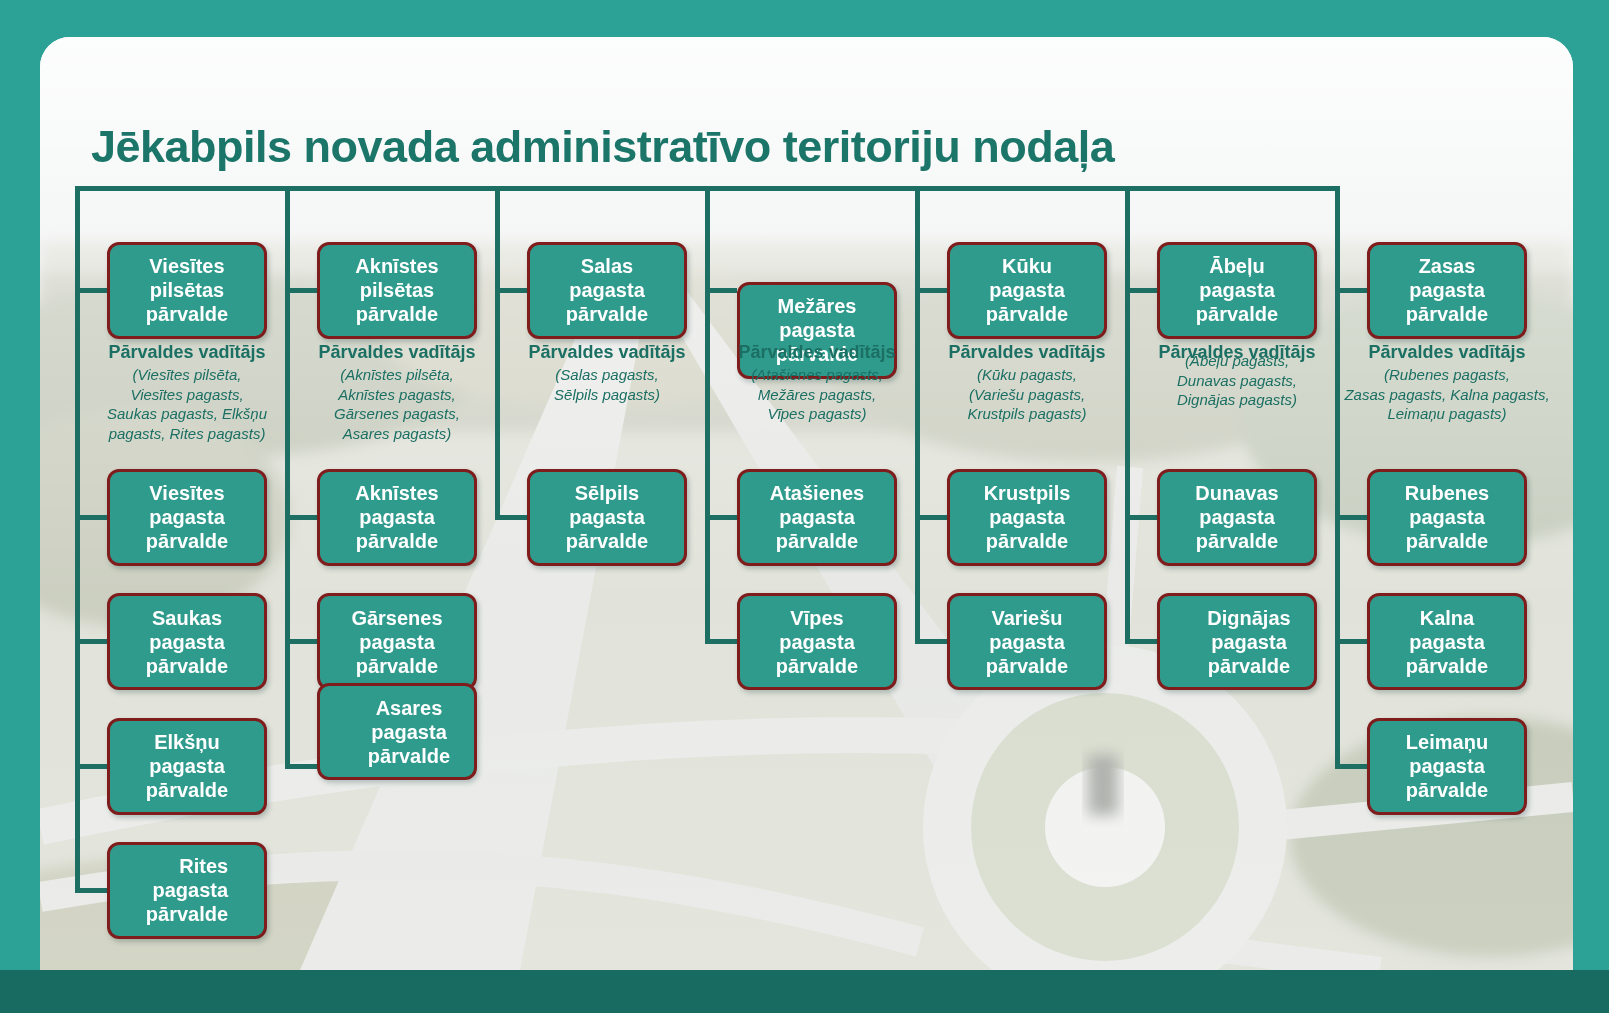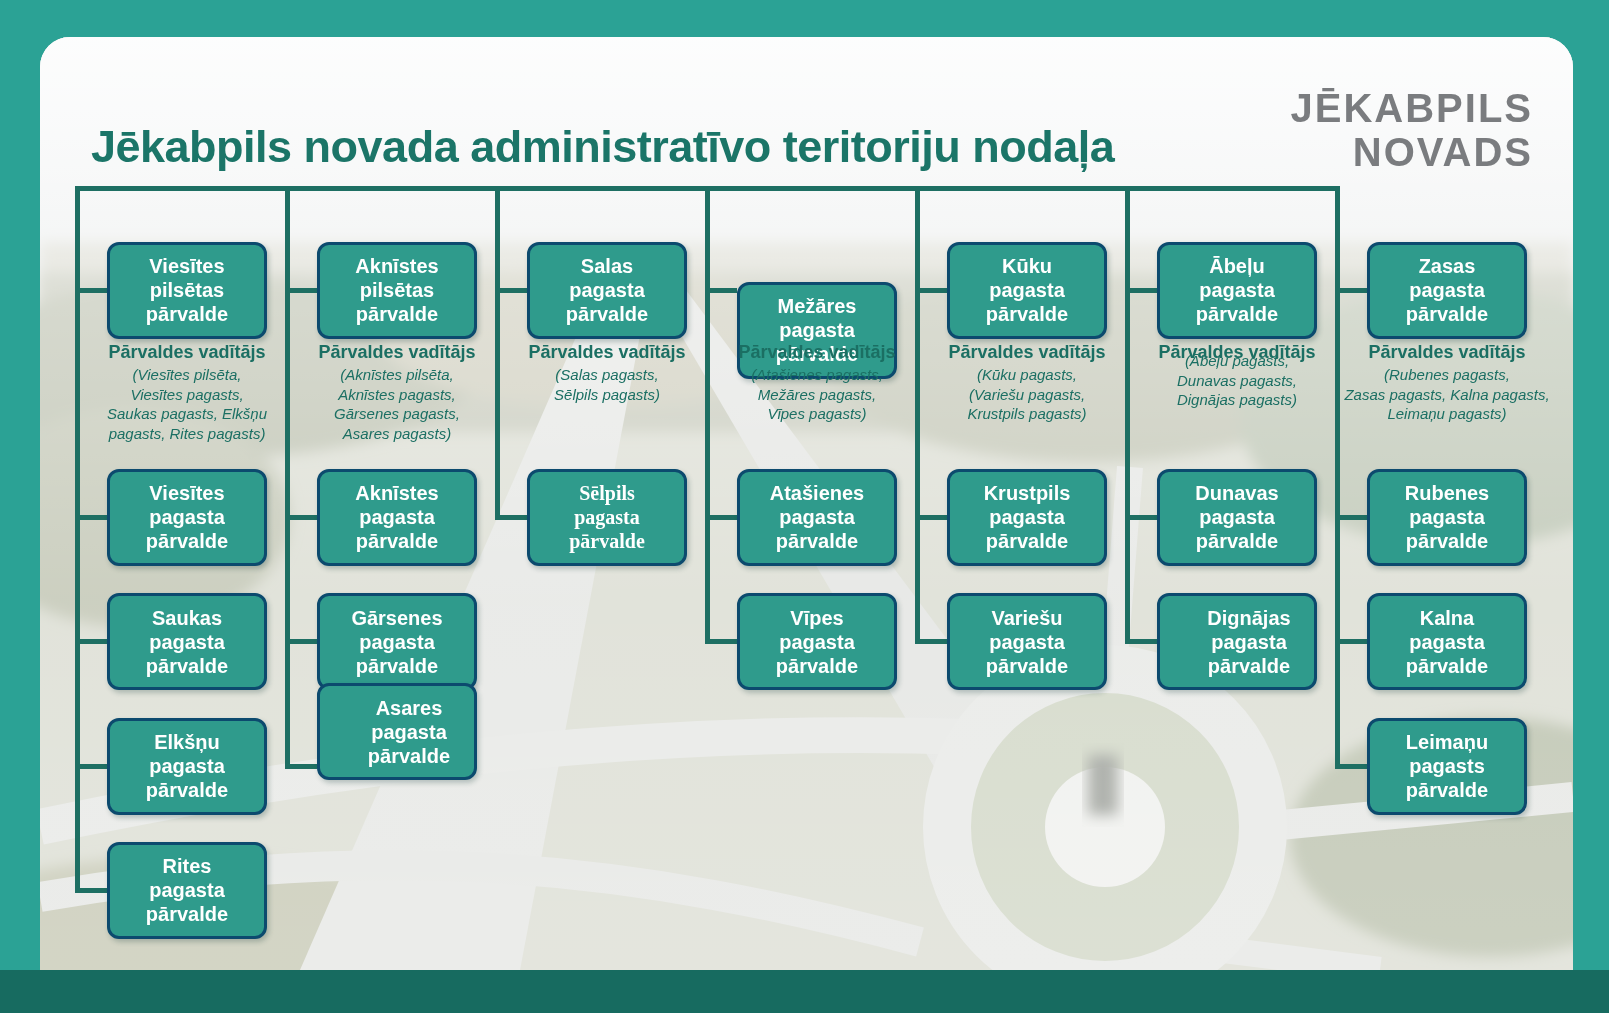--- a/index.html
+++ b/index.html
@@ -23,21 +23,21 @@
   }
   .logo{
     position:absolute;right:76px;top:86px;text-align:right;
     color:#7a7c7f;font-weight:bold;font-size:40px;line-height:44px;letter-spacing:2px;
   }
   .logo span{display:block;}
   
   .tline{position:absolute;background:#1e6f63;}
   .obox{
     position:absolute;width:160px;height:97px;
-    background:#2f9b8c;border:3px solid #0c4a6e;border-radius:12px;
+    background:#2f9b8c;border:3px solid #7f1d1d;border-radius:12px;
     display:flex;align-items:center;justify-content:center;text-align:center;
     color:#ffffff;font-size:20px;font-weight:600;line-height:24px;
     white-space:pre-line;box-shadow:2px 3px 5px rgba(20,60,55,0.25);
   }
   .mgr{
     position:absolute;width:230px;text-align:center;
     color:#1b6f63;font-size:18px;font-weight:bold;line-height:22px;
   }
   .terr{
     position:absolute;width:230px;text-align:center;
@@ -95,24 +95,20 @@
       <circle cx="1065" cy="790" r="158" fill="none" stroke="#dbddd9" stroke-width="48"></circle>
       <circle cx="1065" cy="790" r="60" fill="#e7e8e4"></circle>
       <rect x="1048" y="718" width="30" height="60" fill="#6a6f66" filter="url(#soft)"></rect>
 
       <rect x="0" y="0" width="1533" height="933" fill="url(#wash)"></rect>
     </svg>
   </div>
 
   <h1 class="page-title">Jēkabpils novada administratīvo teritoriju nodaļa</h1>
 
-  <div class="logo">
-    <span>JĒKABPILS</span>
-    <span>NOVADS</span>
-  </div>
 
   <div id="tree">
       <div class="tline" style="left: 74.5px; top: 185.5px; width: 1265px; height: 5px;"></div>
       <div class="tline" style="left: 74.5px; top: 185.5px; width: 5px; height: 707px;"></div>
       <div class="tline" style="left: 77px; top: 287.5px; width: 30px; height: 5px;"></div>
       <div class="obox" style="left: 107px; top: 241.5px;">Viesītes
 pilsētas
 pārvalde</div>
       <div class="mgr" style="left: 72px; top: 341px;">Pārvaldes vadītājs</div>
       <div class="terr" style="left: 72px; top: 365px;">(Viesītes pilsēta,
@@ -125,21 +121,21 @@
 pārvalde</div>
       <div class="tline" style="left: 77px; top: 639px; width: 30px; height: 5px;"></div>
       <div class="obox" style="left: 107px; top: 593px;">Saukas
 pagasta
 pārvalde</div>
       <div class="tline" style="left: 77px; top: 763.5px; width: 30px; height: 5px;"></div>
       <div class="obox" style="left: 107px; top: 717.5px;">Elkšņu
 pagasta
 pārvalde</div>
       <div class="tline" style="left: 77px; top: 887.5px; width: 30px; height: 5px;"></div>
-      <div class="obox" style="left: 107px; top: 841.5px;">Rites
+      <div class="obox" style="left: 107px; top: 841.5px; text-align: right;">Rites
 pagasta
 pārvalde</div>
       <div class="tline" style="left: 284.5px; top: 185.5px; width: 5px; height: 583px;"></div>
       <div class="tline" style="left: 287px; top: 287.5px; width: 30px; height: 5px;"></div>
       <div class="obox" style="left: 317px; top: 241.5px;">Aknīstes
 pilsētas
 pārvalde</div>
       <div class="mgr" style="left: 282px; top: 341px;">Pārvaldes vadītājs</div>
       <div class="terr" style="left: 282px; top: 365px;">(Aknīstes pilsēta,
 Aknīstes pagasts,
@@ -159,21 +155,21 @@
 pārvalde</div>
       <div class="tline" style="left: 494.5px; top: 185.5px; width: 5px; height: 334px;"></div>
       <div class="tline" style="left: 497px; top: 287.5px; width: 30px; height: 5px;"></div>
       <div class="obox" style="left: 527px; top: 241.5px;">Salas
 pagasta
 pārvalde</div>
       <div class="mgr" style="left: 492px; top: 341px;">Pārvaldes vadītājs</div>
       <div class="terr" style="left: 492px; top: 365px;">(Salas pagasts,
 Sēlpils pagasts)</div>
       <div class="tline" style="left: 497px; top: 514.5px; width: 30px; height: 5px;"></div>
-      <div class="obox" style="left: 527px; top: 468.5px; font-family: Liberation Serif, serif;">Sēlpils
+      <div class="obox" style="left: 527px; top: 468.5px;">Sēlpils
 pagasta
 pārvalde</div>
       <div class="tline" style="left: 704.5px; top: 185.5px; width: 5px; height: 458.5px;"></div>
       <div class="tline" style="left: 707px; top: 287.5px; width: 30px; height: 5px;"></div>
       <div class="obox" style="left: 737px; top: 241.5px; margin-top: 40px;">Mežāres
 pagasta
 pārvalde</div>
       <div class="mgr" style="left: 702px; top: 341px;">Pārvaldes vadītājs</div>
       <div class="terr" style="left: 702px; top: 365px;">(Atašienes pagasts,
 Mežāres pagasts,
@@ -232,19 +228,19 @@
       <div class="tline" style="left: 1337px; top: 514.5px; width: 30px; height: 5px;"></div>
       <div class="obox" style="left: 1367px; top: 468.5px;">Rubenes
 pagasta
 pārvalde</div>
       <div class="tline" style="left: 1337px; top: 639px; width: 30px; height: 5px;"></div>
       <div class="obox" style="left: 1367px; top: 593px;">Kalna
 pagasta
 pārvalde</div>
       <div class="tline" style="left: 1337px; top: 763.5px; width: 30px; height: 5px;"></div>
       <div class="obox" style="left: 1367px; top: 717.5px;">Leimaņu
-pagasts
+pagasta
 pārvalde</div>
     </div>
 
   <div class="bottom-bar"></div>
 
 </div>
 
 </body></html>

